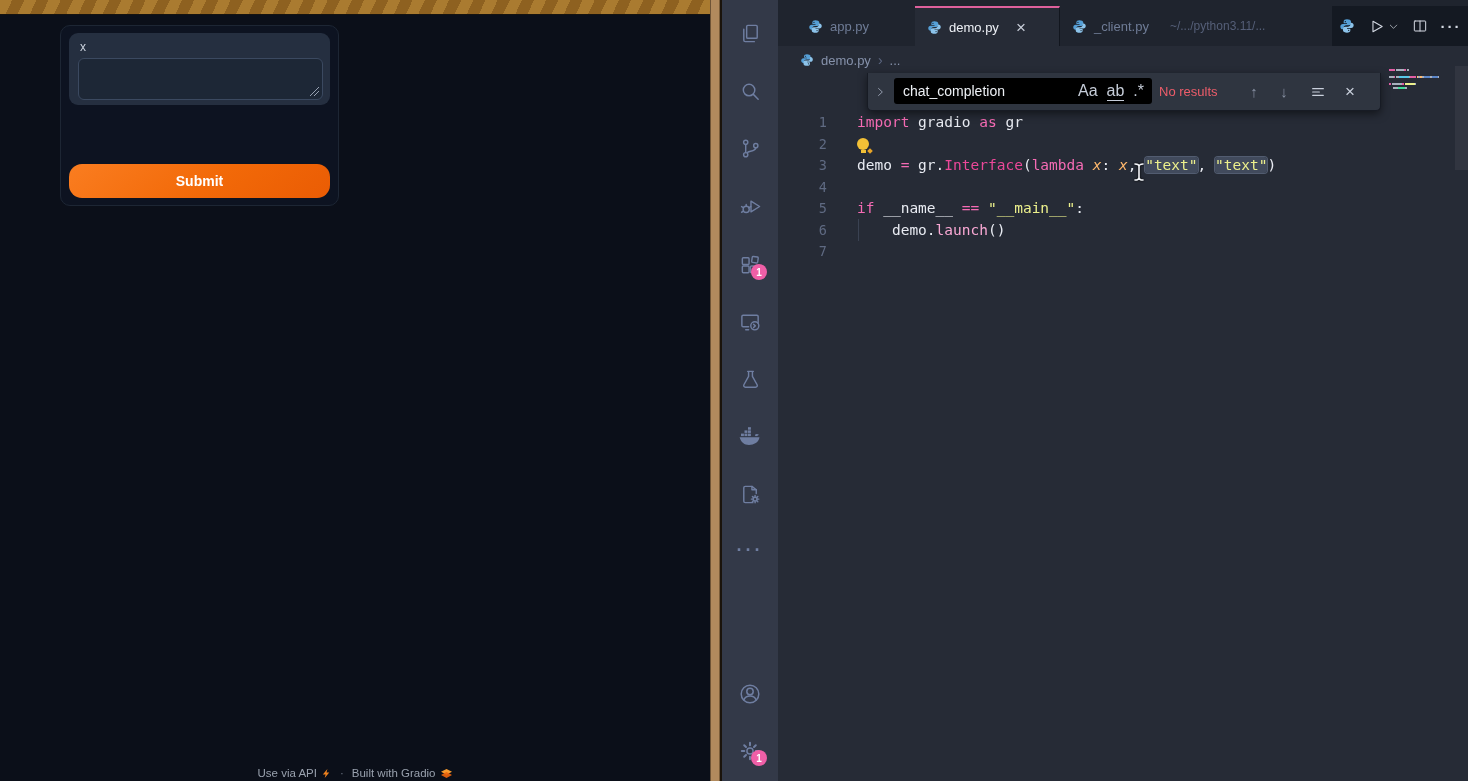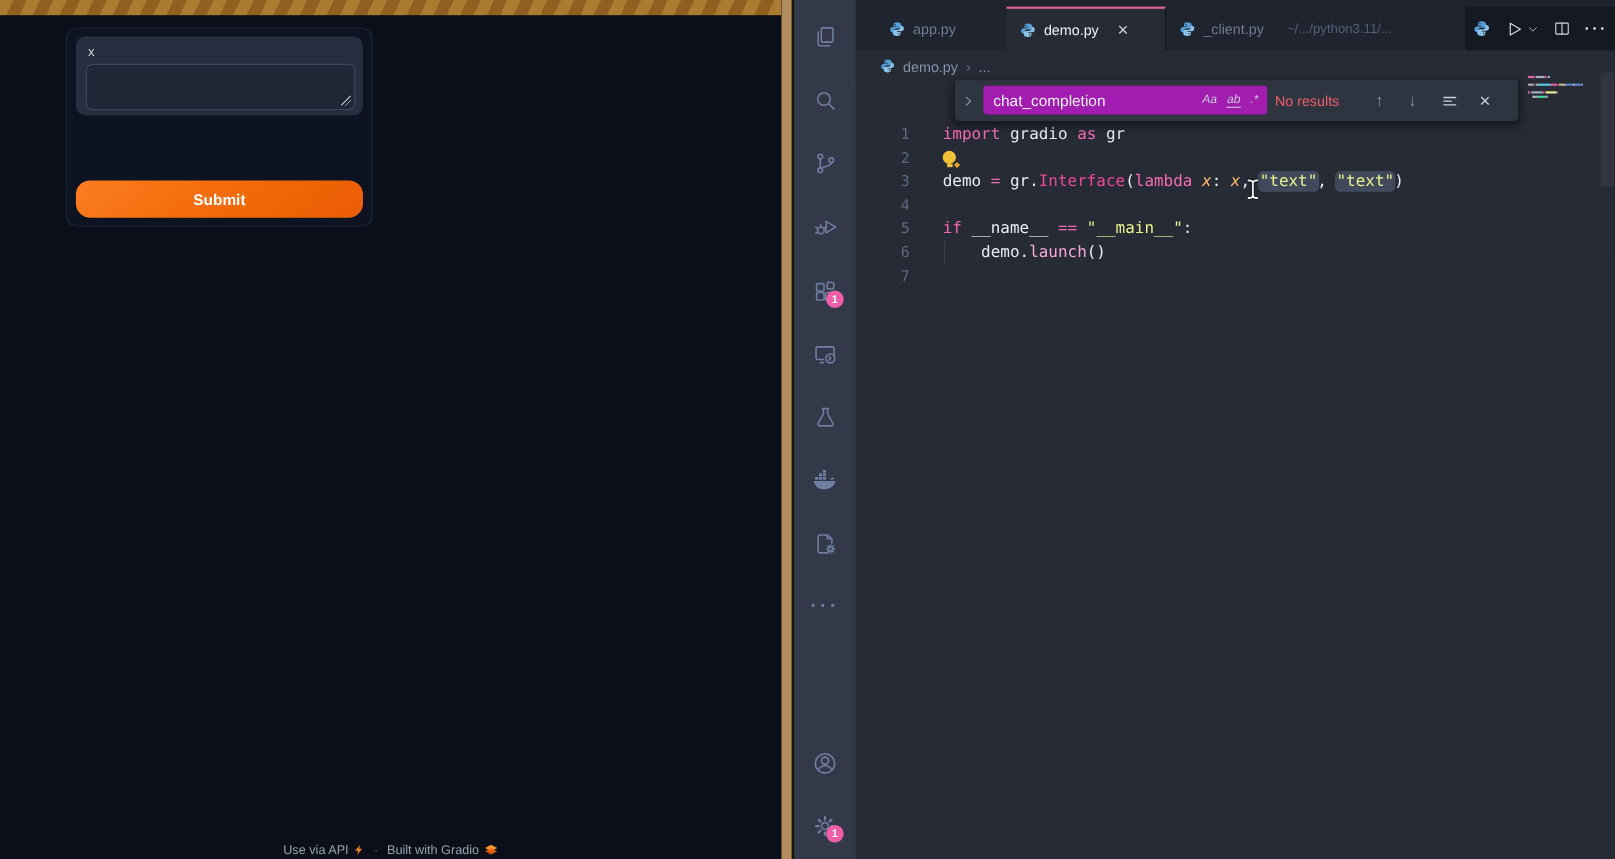--- a/index.html
+++ b/index.html
@@ -75,25 +75,25 @@
           display:flex;align-items:center;gap:7px;padding-left:22px;font-size:13px;color:#8692ab;}
   .bcrumb .sep{color:#5b6680;font-size:14px;}
 
   
   .find{position:absolute;left:145px;top:73px;width:512px;height:37px;background:#2f3540;
         border:1px solid #171b24;border-top:none;border-radius:0 0 5px 5px;
         box-shadow:0 3px 9px rgba(0,0,0,.5);z-index:9;}
   .find-toggle{position:absolute;left:0;top:0;width:24px;height:37px;display:flex;align-items:center;
         justify-content:center;cursor:pointer;}
   .find-toggle svg{stroke:#9aa3b4;fill:none;stroke-width:1.6;}
-  .find-input{position:absolute;left:26px;top:5px;width:258px;height:26px;background:#a21caf;
+  .find-input{position:absolute;left:26px;top:5px;width:258px;height:26px;background:#000000;
         border-radius:3px;display:flex;align-items:center;}
   .find-query{padding-left:9px;font-size:14px;color:#eef1f6;flex:1;}
   .find-opts{display:flex;gap:9px;margin-right:8px;align-items:center;}
-  .find-opts span{font-size:11px;color:#c6cdd9;cursor:pointer;font-style:italic;}
+  .find-opts span{font-size:16px;color:#c6cdd9;cursor:pointer;}
   .opt-word{border-bottom:1px solid #c6cdd9;}
   .find-status{position:absolute;left:291px;top:0;height:37px;display:flex;align-items:center;
         font-size:13px;color:#ee5d6a;white-space:nowrap;}
   .find-nav{position:absolute;top:0;height:37px;display:flex;align-items:center;justify-content:center;
         width:24px;font-size:15px;cursor:pointer;}
   .fn-prev{left:374px;color:#8790a2;}
   .fn-next{left:404px;color:#8790a2;}
   .fn-sel{left:438px;}
   .fn-close{left:470px;color:#c9d0dc;font-size:17px;}
 

